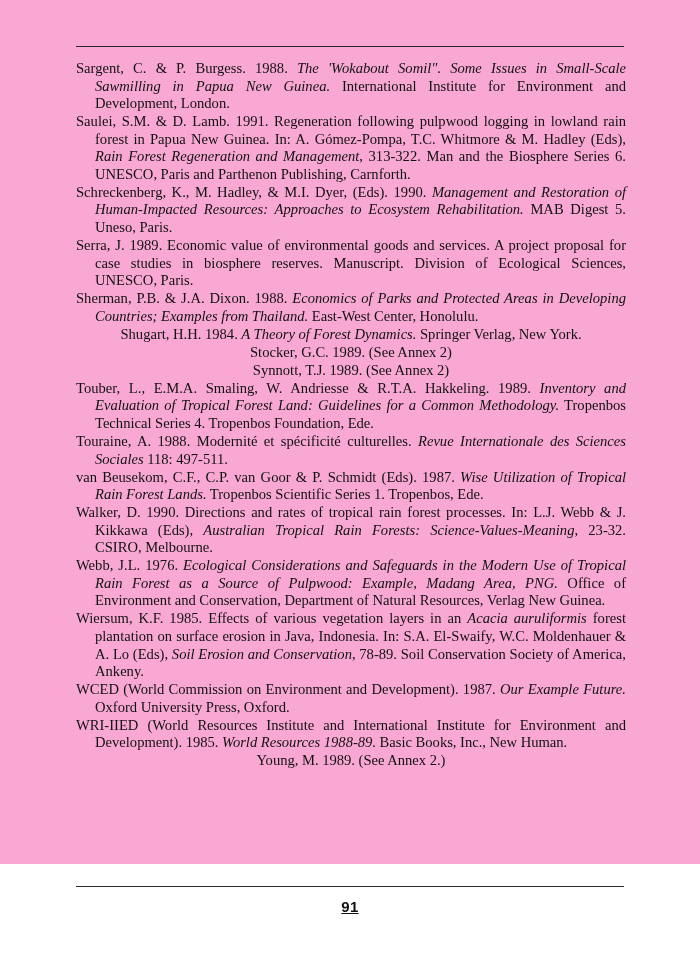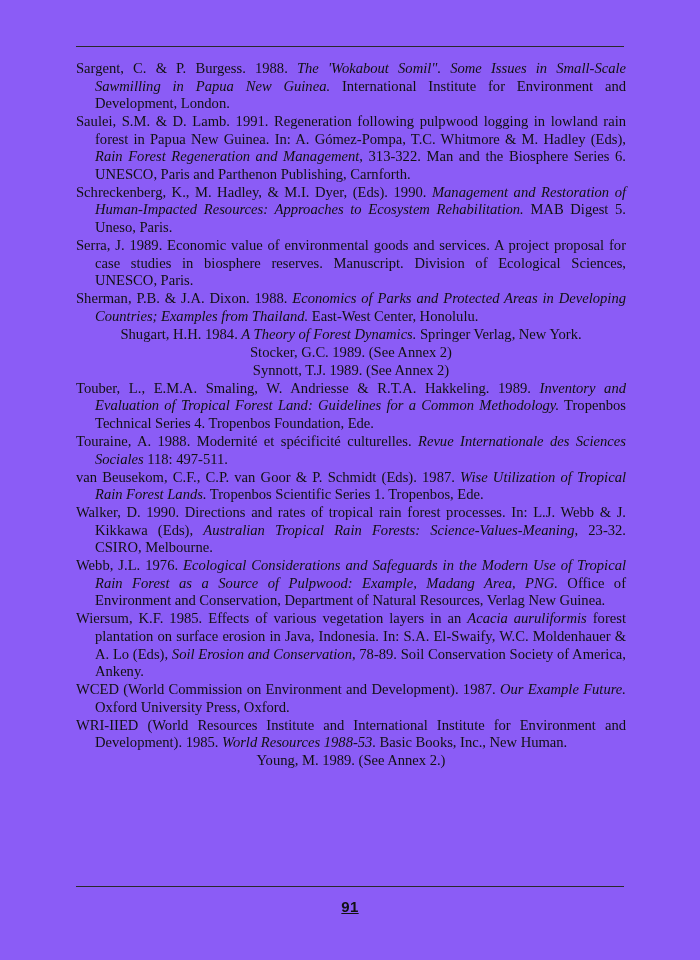--- a/index.html
+++ b/index.html
@@ -11,22 +11,22 @@
   body {
     width: 700px;
     height: 960px;
     overflow: hidden;
     font-family: "Liberation Serif", "DejaVu Serif", serif;
     color: #111111;
   }
   .page {
     position: relative;
     width: 700px;
-    height: 960px;
-    background: #8b5cf6;
+    height: 864px;
+    background: #f9a8d4;
     box-sizing: border-box;
   }
   .rule {
     position: absolute;
     left: 76px;
     width: 548px;
     height: 0;
     border-top: 1.3px solid #2a2a2a;
   }
   .rule-top { top: 46px; }
@@ -89,21 +89,21 @@
       <p class="ref short"><span>Shugart, H.H. 1984. </span><i>A Theory of Forest Dynamics.</i><span> Springer Verlag, New York.</span></p>
       <p class="ref short"><span>Stocker, G.C. 1989. (See Annex 2)</span></p>
       <p class="ref short"><span>Synnott, T.J. 1989. (See Annex 2)</span></p>
       <p class="ref"><span>Touber, L., E.M.A. Smaling, W. Andriesse &amp; R.T.A. Hakkeling. 1989. </span><i>Inventory and Evaluation of Tropical Forest Land: Guidelines for a Common Methodology.</i><span> Tropenbos Technical Series 4. Tropenbos Foundation, Ede.</span></p>
       <p class="ref"><span>Touraine, A. 1988. Modernité et spécificité culturelles. </span><i>Revue Internationale des Sciences Sociales</i><span> 118: 497-511.</span></p>
       <p class="ref"><span>van Beusekom, C.F., C.P. van Goor &amp; P. Schmidt (Eds). 1987. </span><i>Wise Utilization of Tropical Rain Forest Lands.</i><span> Tropenbos Scientific Series 1. Tropenbos, Ede.</span></p>
       <p class="ref"><span>Walker, D. 1990. Directions and rates of tropical rain forest processes. In: L.J. Webb &amp; J. Kikkawa (Eds), </span><i>Australian Tropical Rain Forests: Science-Values-Meaning</i><span>, 23-32. CSIRO, Melbourne.</span></p>
       <p class="ref"><span>Webb, J.L. 1976. </span><i>Ecological Considerations and Safeguards in the Modern Use of Tropical Rain Forest as a Source of Pulpwood: Example, Madang Area, PNG.</i><span> Office of Environment and Conservation, Department of Natural Resources, Verlag New Guinea.</span></p>
       <p class="ref"><span>Wiersum, K.F. 1985. Effects of various vegetation layers in an </span><i>Acacia auruliformis</i><span> forest plantation on surface erosion in Java, Indonesia. In: S.A. El-Swaify, W.C. Moldenhauer &amp; A. Lo (Eds), </span><i>Soil Erosion and Conservation</i><span>, 78-89. Soil Conservation Society of America, Ankeny.</span></p>
       <p class="ref"><span>WCED (World Commission on Environment and Development). 1987. </span><i>Our Example Future.</i><span> Oxford University Press, Oxford.</span></p>
-      <p class="ref"><span>WRI-IIED (World Resources Institute and International Institute for Environment and Development). 1985. </span><i>World Resources 1988-53.</i><span> Basic Books, Inc., New Human.</span></p>
+      <p class="ref"><span>WRI-IIED (World Resources Institute and International Institute for Environment and Development). 1985. </span><i>World Resources 1988-89.</i><span> Basic Books, Inc., New Human.</span></p>
       <p class="ref short"><span>Young, M. 1989. (See Annex 2.)</span></p>
     </div>
 
   <div class="rule rule-bottom"></div>
 
   <div class="folio">91</div>
 
 </div>
 
 </body></html>

